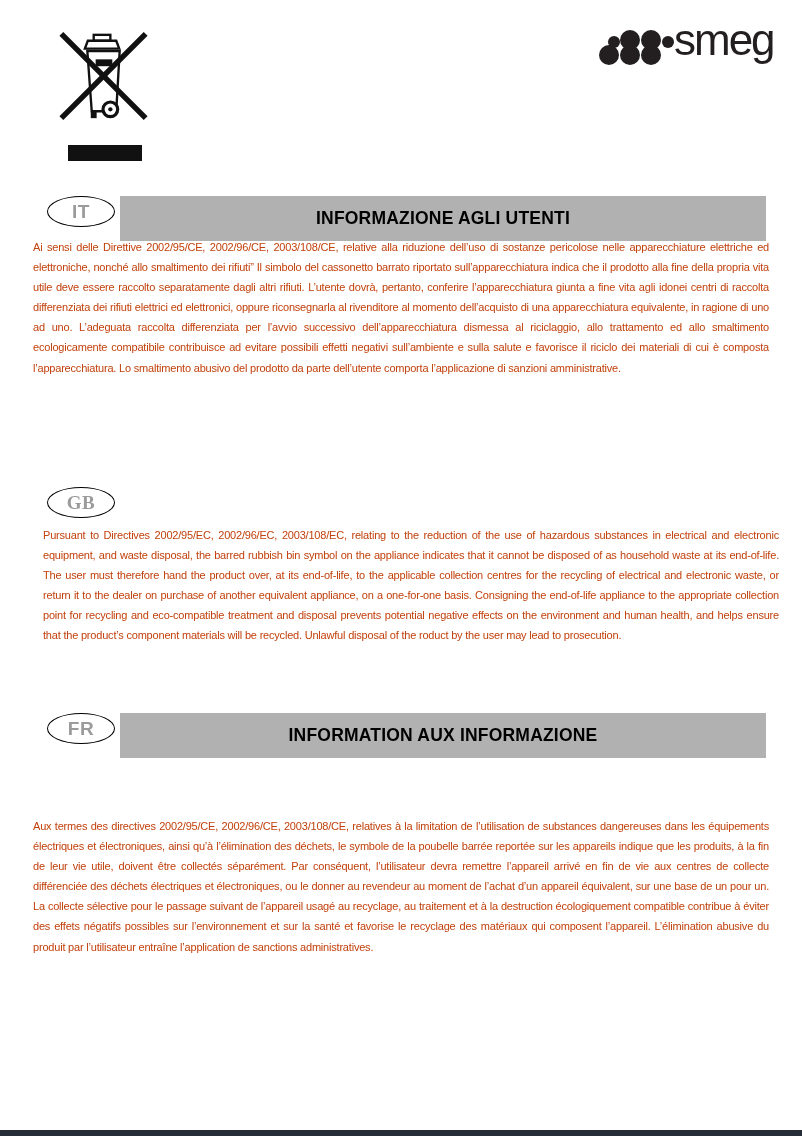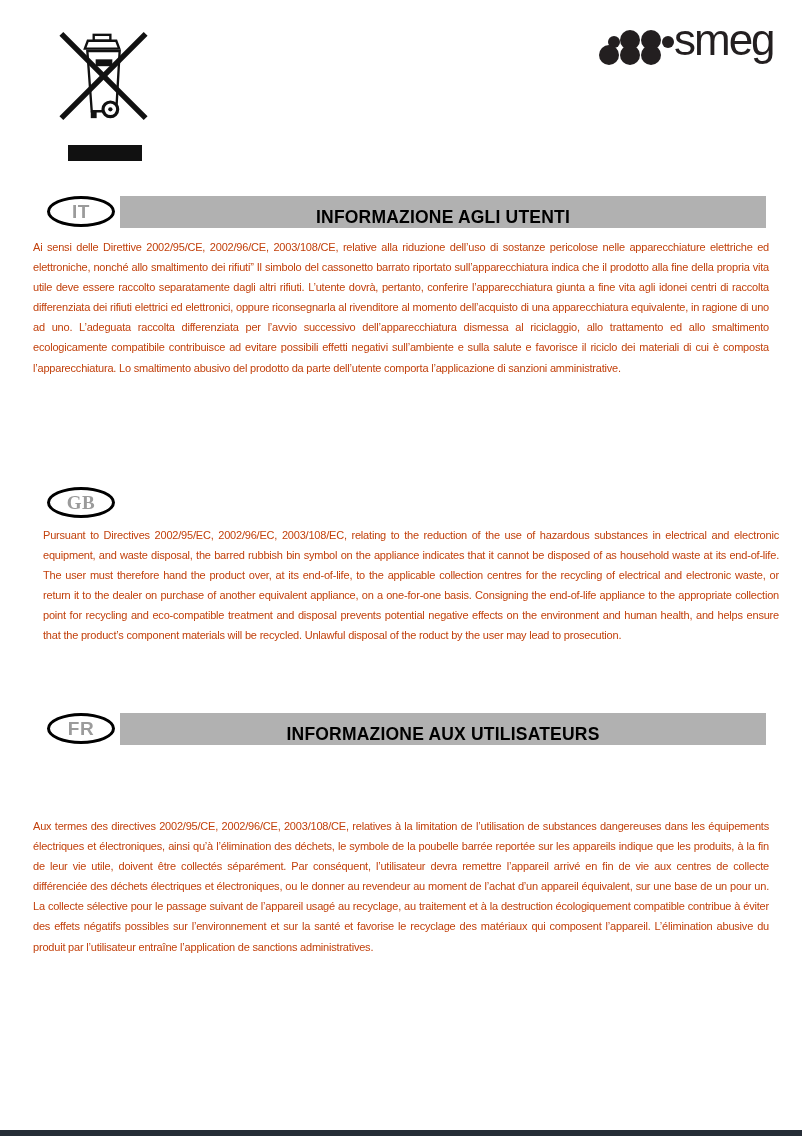--- a/index.html
+++ b/index.html
@@ -49,35 +49,35 @@
     left: 76px; top: -9px;
     font-size: 44px;
     font-weight: normal;
     letter-spacing: -2px;
     color: #231f20;
   }
   .lang-badge {
     position: absolute;
     left: 47px;
     width: 68px; height: 31px;
-    border: 3px solid #000000;
+    border: 1px solid #000000;
     border-radius: 50%;
     color: #9b9b9b;
     font-weight: bold;
     font-size: 19px;
     display: flex; align-items: center; justify-content: center;
     letter-spacing: 0.5px;
     background: #ffffff;
   }
   .title-bar {
     position: absolute;
     left: 120px;
-    width: 646px; height: 32px;
+    width: 646px; height: 45px;
     background: #b1b1b1;
-    display: flex; align-items: flex-end; justify-content: center;
+    display: flex; align-items: center; justify-content: center;
   }
   .title-bar span {
     color: #000000;
     font-weight: bold;
     font-size: 17.5px;
     letter-spacing: 0.2px;
   }
   .body-text {
     position: absolute;
     left: 33px;
@@ -154,19 +154,19 @@
 
   <div class="lang-badge badge-gb">
     <span>GB</span>
   </div>
   <p class="body-text text-gb">Pursuant to Directives 2002/95/EC, 2002/96/EC, 2003/108/EC, relating to the reduction of the use of hazardous substances in electrical and electronic equipment, and waste disposal, the barred rubbish bin symbol on the appliance indicates that it cannot be disposed of as household waste at its end-of-life. The user must therefore hand the product over, at its end-of-life, to the applicable collection centres for the recycling of electrical and electronic waste, or return it to the dealer on purchase of another equivalent appliance, on a one-for-one basis. Consigning the end-of-life appliance to the appropriate collection point for recycling and eco-compatible treatment and disposal prevents potential negative effects on the environment and human health, and helps ensure that the product’s component materials will be recycled. Unlawful disposal of the roduct by the user may lead to prosecution.</p>
 
   <div class="lang-badge badge-fr">
     <span>FR</span>
   </div>
   <div class="title-bar bar-fr">
-    <span>INFORMAZIONE AUX UTILISATEURS</span>
+    <span>INFORMATION AUX INFORMAZIONE</span>
   </div>
   <p class="body-text text-fr">Aux termes des directives 2002/95/CE, 2002/96/CE, 2003/108/CE, relatives à la limitation de l’utilisation de substances dangereuses dans les équipements électriques et électroniques, ainsi qu’à l’élimination des déchets, le symbole de la poubelle barrée reportée sur les appareils indique que les produits, à la fin de leur vie utile, doivent être collectés séparément. Par conséquent, l’utilisateur devra remettre l’appareil arrivé en fin de vie aux centres de collecte différenciée des déchets électriques et électroniques, ou le donner au revendeur au moment de l’achat d’un appareil équivalent, sur une base de un pour un. La collecte sélective pour le passage suivant de l’appareil usagé au recyclage, au traitement et à la destruction écologiquement compatible contribue à éviter des effets négatifs possibles sur l’environnement et sur la santé et favorise le recyclage des matériaux qui composent l’appareil. L’élimination abusive du produit par l’utilisateur entraîne l’application de sanctions administratives.</p>
 
   <div class="bottom-strip"></div>
 
 </div>
 
 </body></html>

